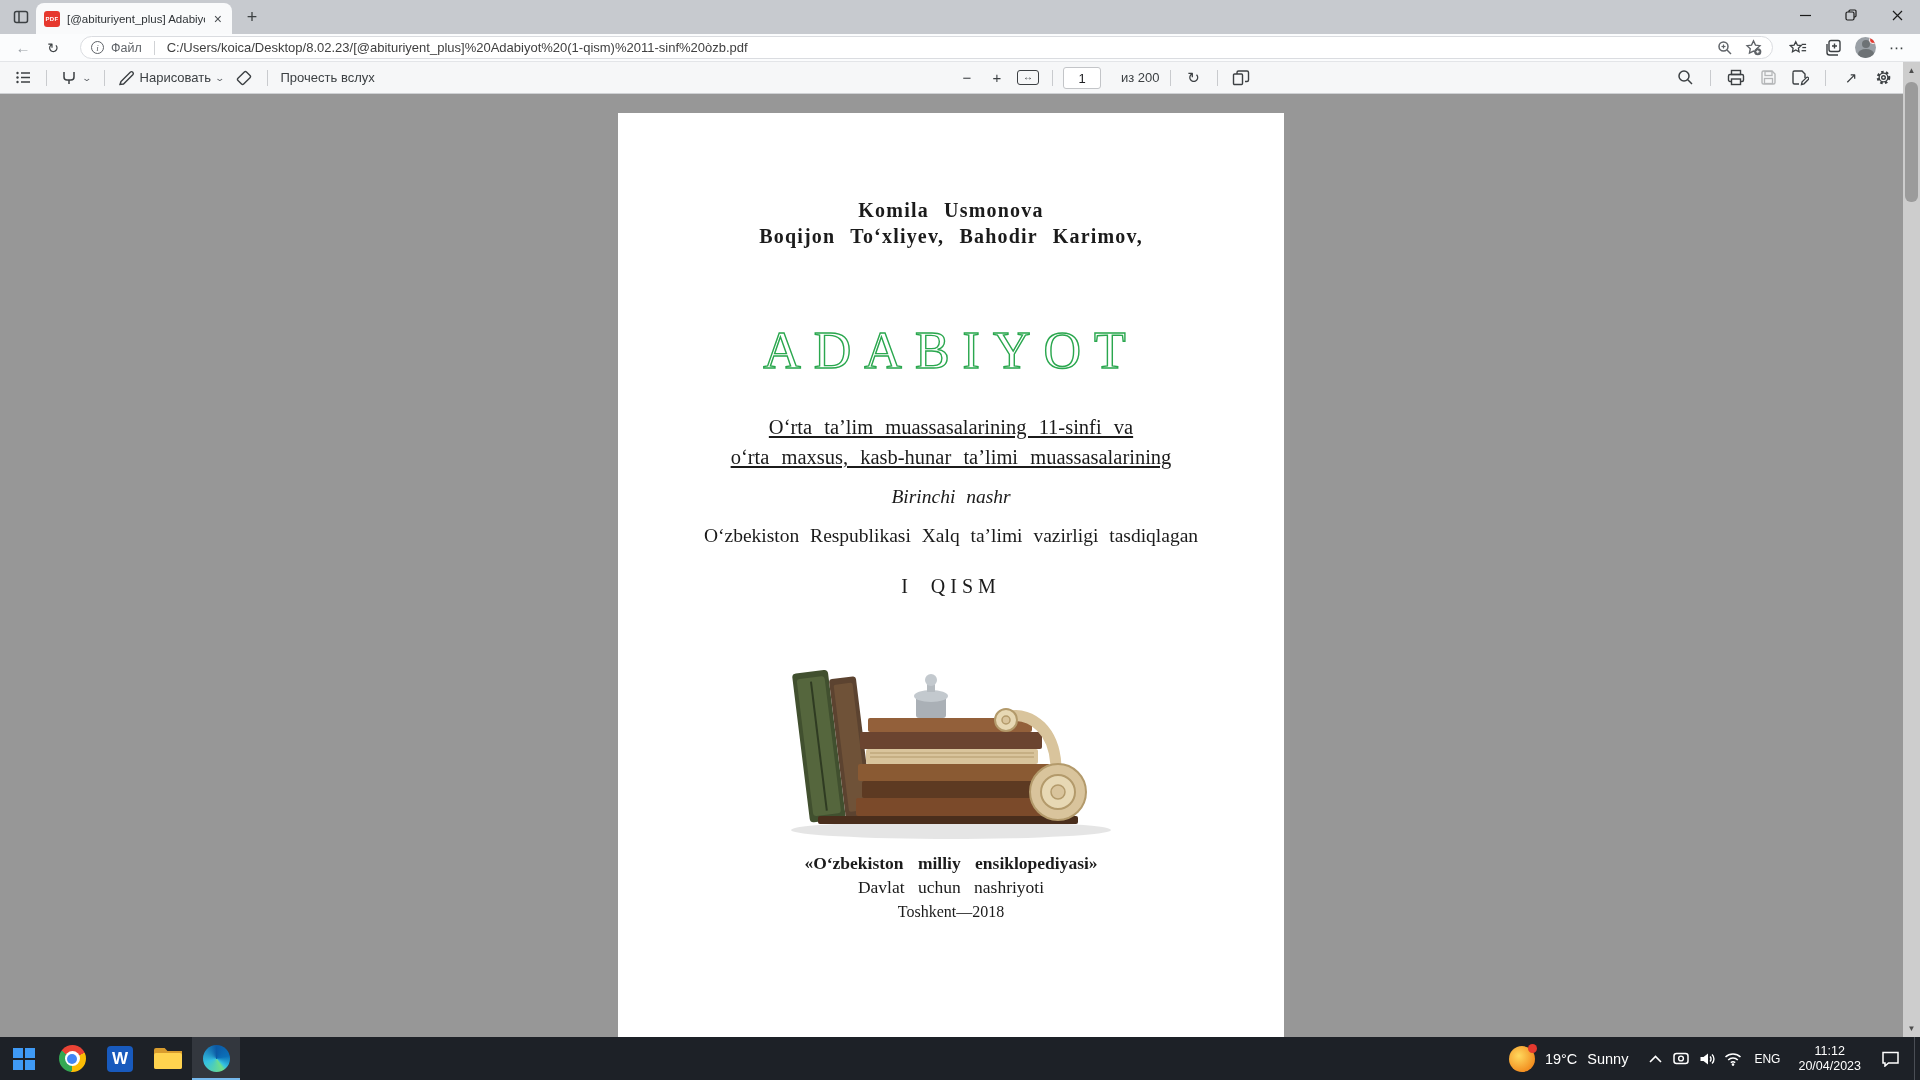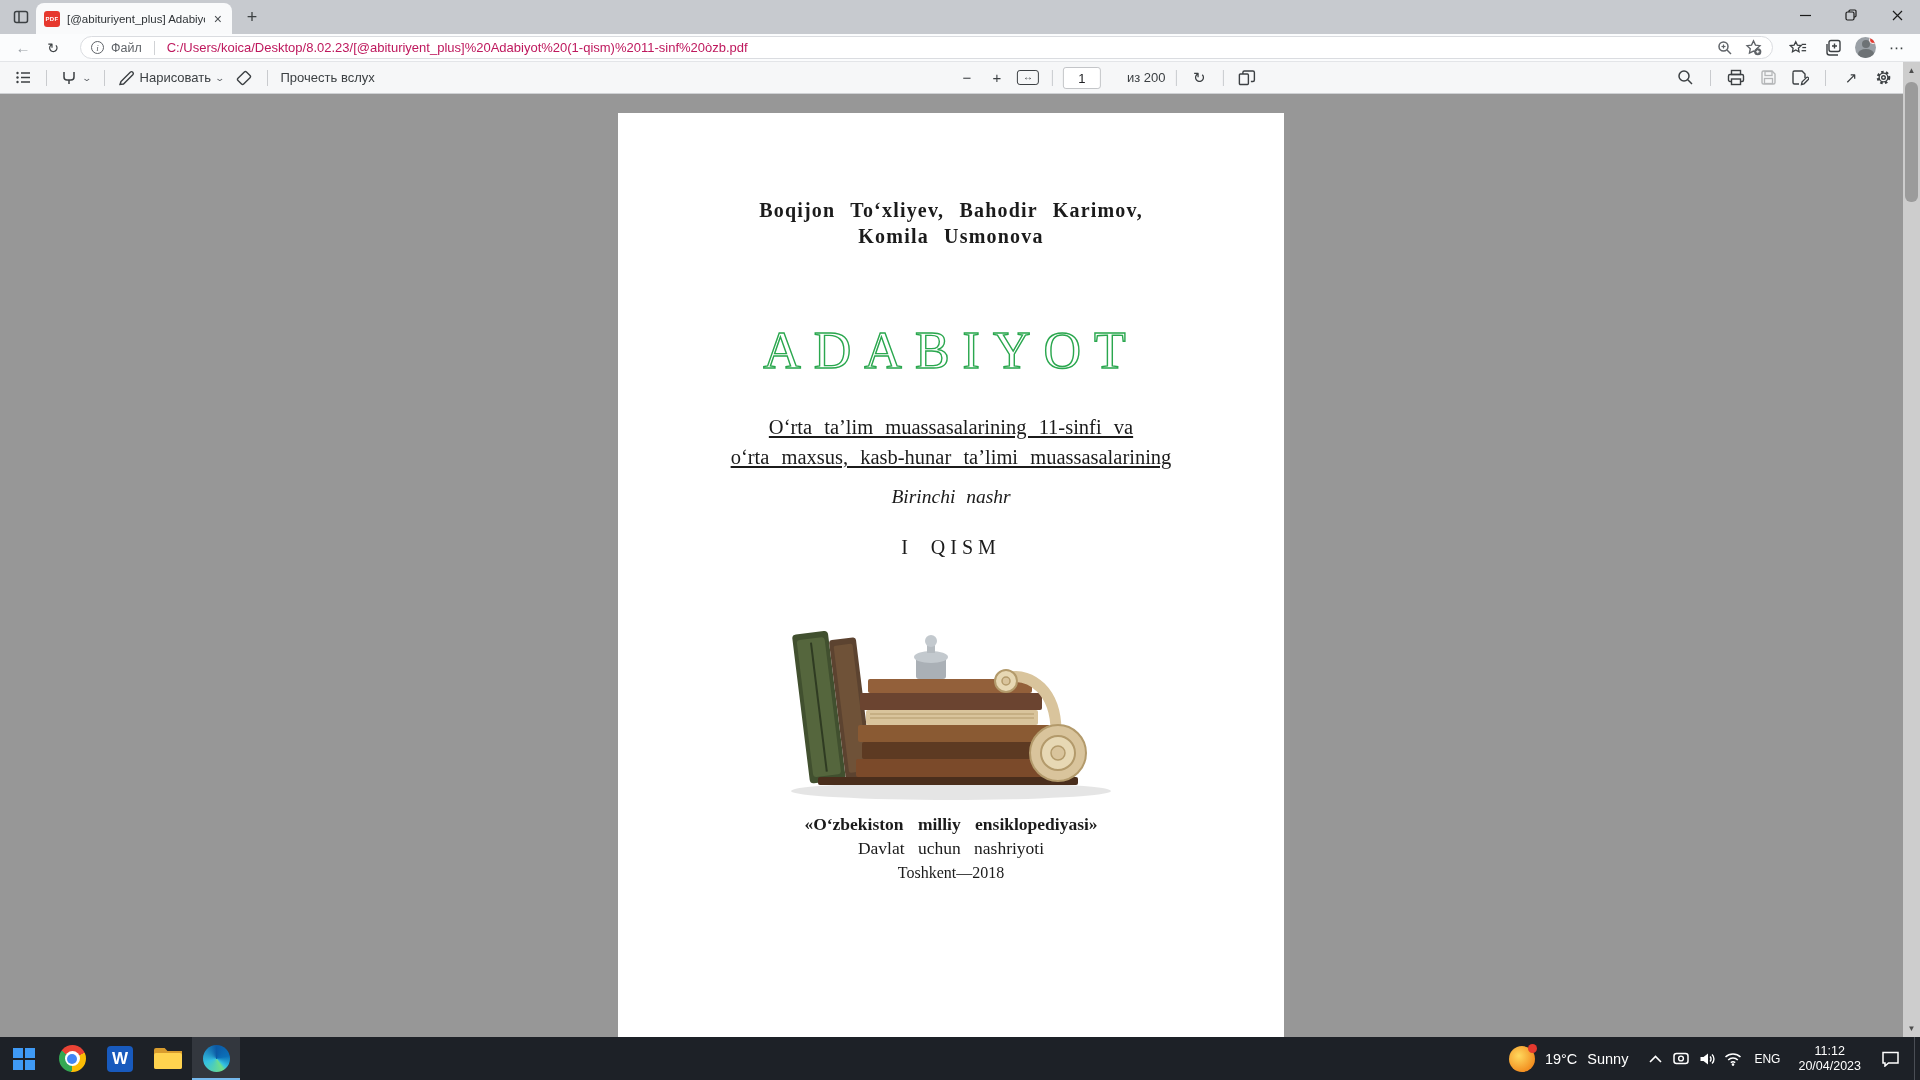--- a/index.html
+++ b/index.html
@@ -19,41 +19,41 @@
 
   
   .toolbar { position:absolute; top:34px; left:0; width:1920px; height:28px; background:#fbfcfd; display:flex; align-items:center; border-bottom:1px solid #e3e5e8; }
   .navbtn { width:30px; height:24px; display:flex; align-items:center; justify-content:center; font-size:15px; }
   .navbtn.back { color:#9aa0a6; margin-left:8px; }
   .navbtn.refresh { color:#3c4043; font-size:14px; }
   .omnibox { flex:1; height:23px; margin:0 10px 0 12px; background:#ffffff; border:1px solid #dadce0; border-radius:12px; display:flex; align-items:center; padding:0 10px; min-width:0; }
   .info-circle { width:13px; height:13px; border:1.2px solid #5f6368; border-radius:50%; color:#5f6368; font-size:9px; font-family:"Liberation Serif",serif; font-style:italic; display:flex; align-items:center; justify-content:center; flex:none; }
   .scheme { font-size:12.5px; color:#5f6368; margin:0 12px 0 7px; flex:none; }
   .omni-div { width:1px; height:14px; background:#d0d2d5; margin-right:12px; flex:none; }
-  .url { font-size:13px; color:#be185d; white-space:nowrap; overflow:hidden; flex:1; }
+  .url { font-size:13px; color:#404040; white-space:nowrap; overflow:hidden; flex:1; }
   .omni-ic { margin-left:12px; flex:none; display:flex; align-items:center; }
   .bar-ic { width:30px; height:26px; display:flex; align-items:center; justify-content:center; flex:none; }
   .bar-right { display:flex; align-items:center; margin-right:8px; gap:6px; }
   .avatar { position:relative; width:21px; height:21px; border-radius:50%; background:#9aa0a6; overflow:hidden; }
   .avatar .head { position:absolute; top:3px; left:6.5px; width:8px; height:8px; border-radius:50%; background:#6d7275; }
   .avatar .body { position:absolute; top:12px; left:2.5px; width:16px; height:10px; border-radius:50%; background:#6d7275; }
   .avatar .dot { position:absolute; top:-1px; right:-1px; width:8px; height:8px; border-radius:50%; background:#e33b32; border:1.5px solid #fbfcfd; }
   .ellipsis { font-size:15px; color:#3c4043; letter-spacing:1px; }
 
   
   .pdfbar { position:absolute; top:62px; left:0; width:1920px; height:32px; background:#f6f7f8; border-bottom:1px solid #cfd1d4; display:flex; align-items:center; font-size:13px; color:#3c4043; }
   .pb-group { display:flex; align-items:center; gap:4px; }
   .pb-left { margin-left:10px; }
   .pb-center { position:absolute; left:50%; top:0; height:31px; transform:translateX(-2%); display:flex; align-items:center; gap:4px; }
   .pb-right { position:absolute; right:24px; top:0; height:31px; display:flex; align-items:center; gap:6px; }
   .pb-btn { height:26px; min-width:26px; display:flex; align-items:center; justify-content:center; border-radius:4px; padding:0 3px; gap:5px; }
   .pb-div { width:1px; height:16px; background:#c9cbce; margin:0 6px; }
   .chev { font-size:9px; color:#5f6368; transform:scaleX(1.4); }
   .pageinput { width:38px; height:22px; background:#fff; border:1px solid #c3c5c8; border-radius:3px; text-align:center; font-size:13px; color:#202124; line-height:22px; }
-  .pagetotal { color:#3c4043; margin-left:22px; }
+  .pagetotal { color:#3c4043; margin-left:16px; }
   .glyphbtn { font-size:15px; color:#3c4043; }
   .disabled { opacity:.35; }
   .fitbox { width:22px; height:15px; border:1.5px solid #3c4043; border-radius:3px; font-size:10px; line-height:12px; text-align:center; color:#3c4043; }
 
   
   .content { position:absolute; top:94px; left:0; width:1903px; height:943px; background:#979797; overflow:hidden; }
   .page { position:absolute; left:618px; top:19px; width:666px; height:1100px; background:#fff; font-family:"Liberation Serif","DejaVu Serif",serif; color:#1b1b1b; text-align:center; }
   .authors { padding-top:84px; font-size:20px; font-weight:bold; letter-spacing:1.2px; word-spacing:9px; line-height:26px; }
   .booktitle { margin-top:72px; font-size:52px; letter-spacing:13px; color:#2aa74e; -webkit-text-fill-color:#ffffff; -webkit-text-stroke:1.4px #2aa74e; font-weight:normal; }
   .subtitle { margin-top:32px; font-size:20.5px; line-height:30px; word-spacing:7px;text-decoration:underline; }
@@ -281,29 +281,30 @@
             <circle cx="8.5" cy="8.5" r="4.4" fill="#f6f7f8" stroke="#3c4043" stroke-width="1.4"></circle>
             <circle cx="8.5" cy="8.5" r="1.8" fill="none" stroke="#3c4043" stroke-width="1.4"></circle>
           </svg>
       </span>
     </div>
   </div>
 
   <div class="content">
     <div class="page">
       <div class="authors">
+        <div>Komila Usmonova</div>
         <div>Boqijon To‘xliyev, Bahodir Karimov,</div>
-        <div>Komila Usmonova</div>
       </div>
       <div class="booktitle">ADABIYOT</div>
       <div class="subtitle">
         <div>O‘rta ta’lim muassasalarining 11-sinfi va</div>
         <div>o‘rta maxsus, kasb-hunar ta’limi muassasalarining</div>
       </div>
       <div class="edition">Birinchi nashr</div>
+      <div class="approval">O‘zbekiston Respublikasi Xalq ta’limi vazirligi tasdiqlagan</div>
       <div class="part">I QISM</div>
 
       <div class="illustration">
         <svg width="390" height="225" viewBox="0 0 390 225">
           <ellipse cx="195" cy="210" rx="160" ry="9" fill="rgba(0,0,0,0.10)"></ellipse>
 
           <g transform="rotate(-7 90 150)">
             <rect x="48" y="48" width="36" height="150" rx="4" fill="#41502f"></rect>
             <rect x="52" y="54" width="28" height="138" rx="3" fill="#55663d"></rect>
             <line x1="66" y1="58" x2="66" y2="188" stroke="#2f3b22" stroke-width="2"></line>

